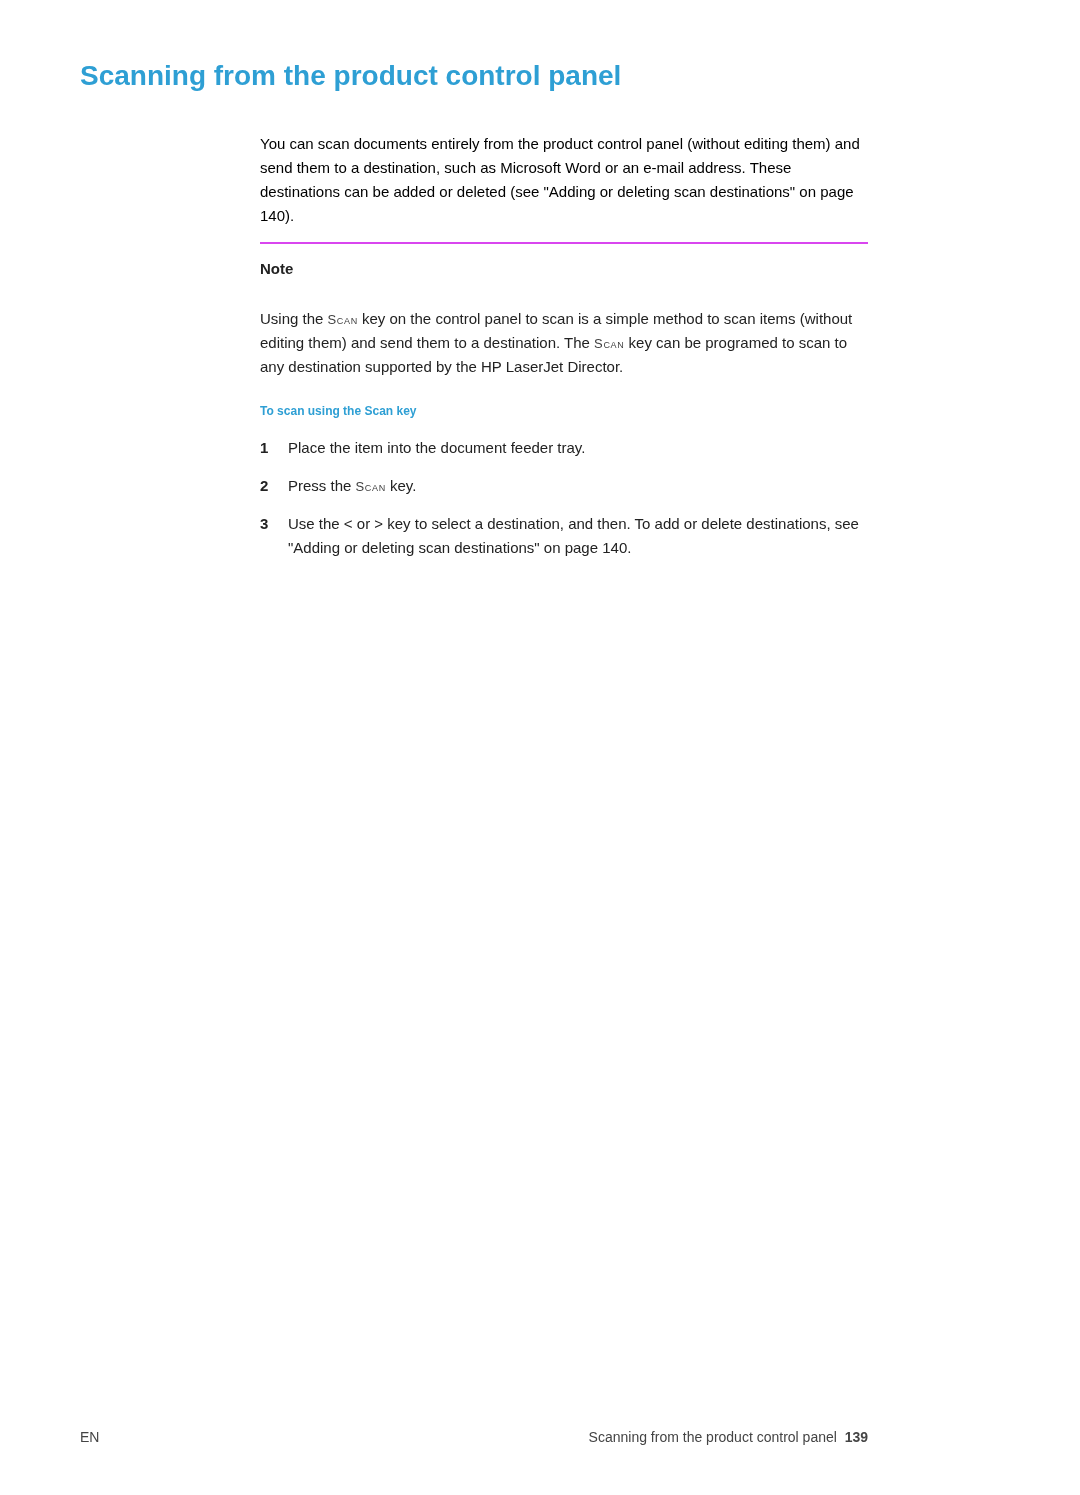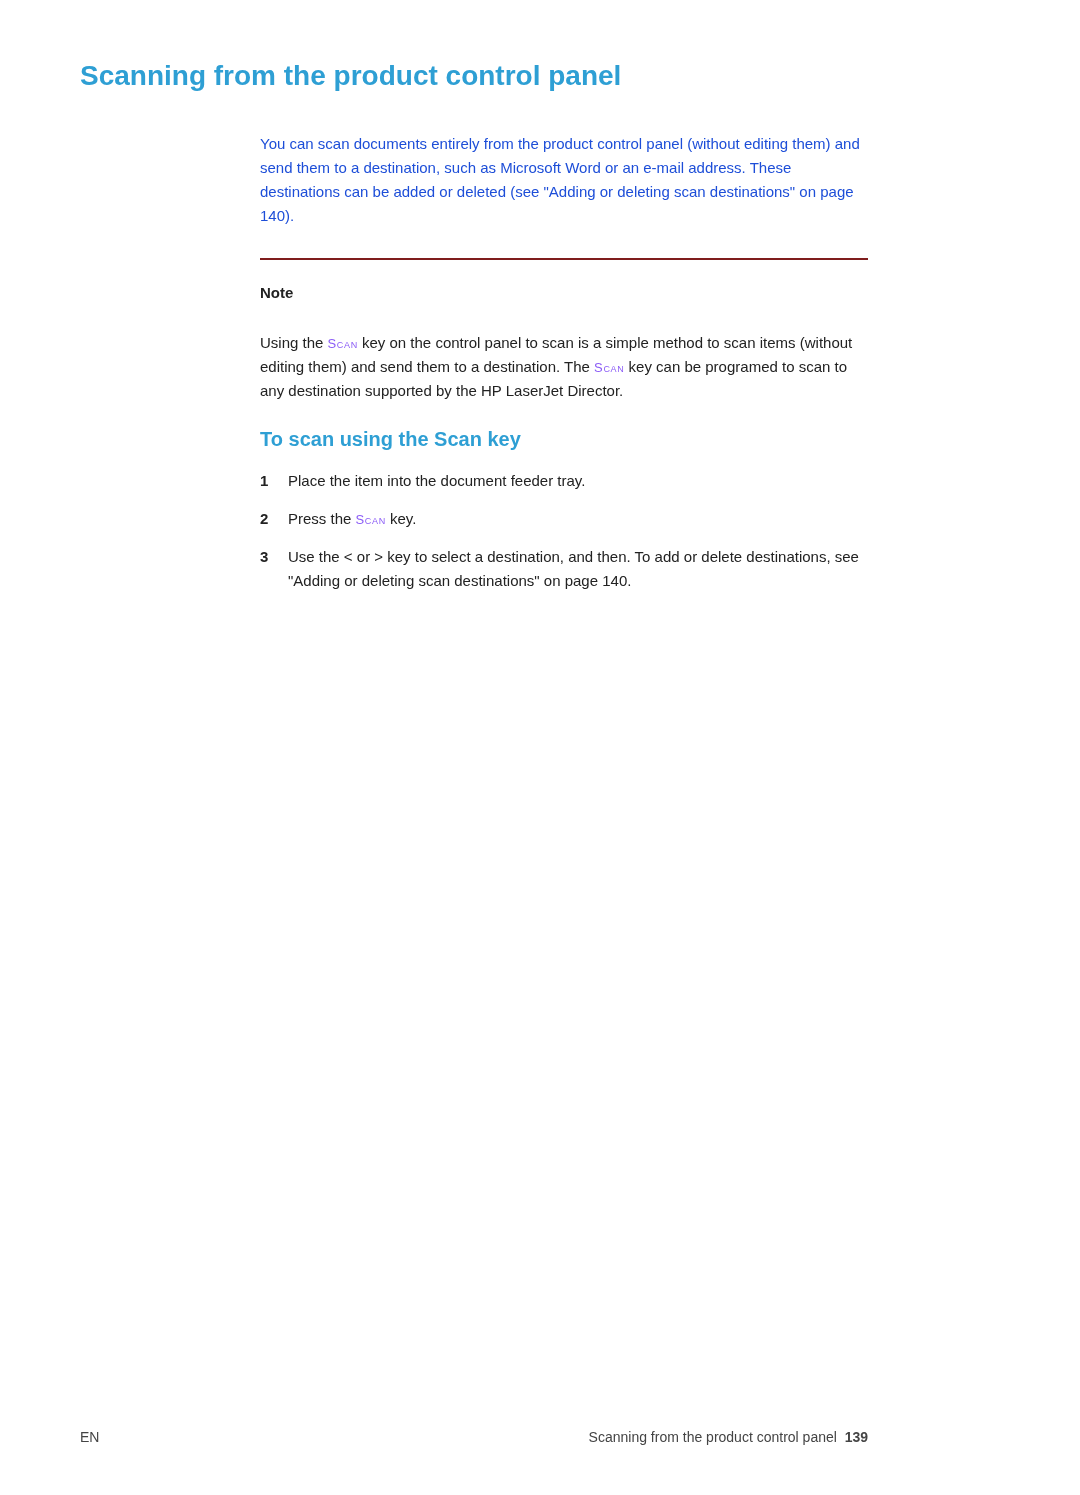--- a/index.html
+++ b/index.html
@@ -33,30 +33,30 @@
       border-bottom: none;
     }
 
     .content-area {
       margin-left: 180px;
     }
 
     .intro-text {
       font-size: 15px;
       line-height: 1.6;
-      color: #1d4ed8;
-      margin-bottom: 30px;
+      color: #000000;
+      margin-bottom: 14px;
     }
 
     .note-row {
       display: flex;
       flex-direction: row;
       margin-bottom: 30px;
-      border-top: 2px solid #7f1d1d;
-      padding-top: 24px;
+      border-top: 2px solid #d946ef;
+      padding-top: 16px;
     }
 
     .note-label {
       font-weight: bold;
       font-size: 15px;
       color: #222222;
       min-width: 110px;
       margin-right: 20px;
     }
 
@@ -75,29 +75,29 @@
     }
 
     .section-body {
       font-size: 15px;
       line-height: 1.6;
       color: #222222;
       margin-bottom: 25px;
     }
 
     .subsection-title {
-      font-size: 20px;
+      font-size: 12px;
       font-weight: bold;
       color: #2e9fd4;
       margin-bottom: 18px;
     }
 
     .scan-inline {
       font-variant: small-caps;
-      color: #8b5cf6;
+      color: #404040;
       font-size: 13px;
       letter-spacing: 0.05em;
     }
 
     .steps-list {
       list-style: none;
       padding: 0;
       margin: 0;
     }
 

